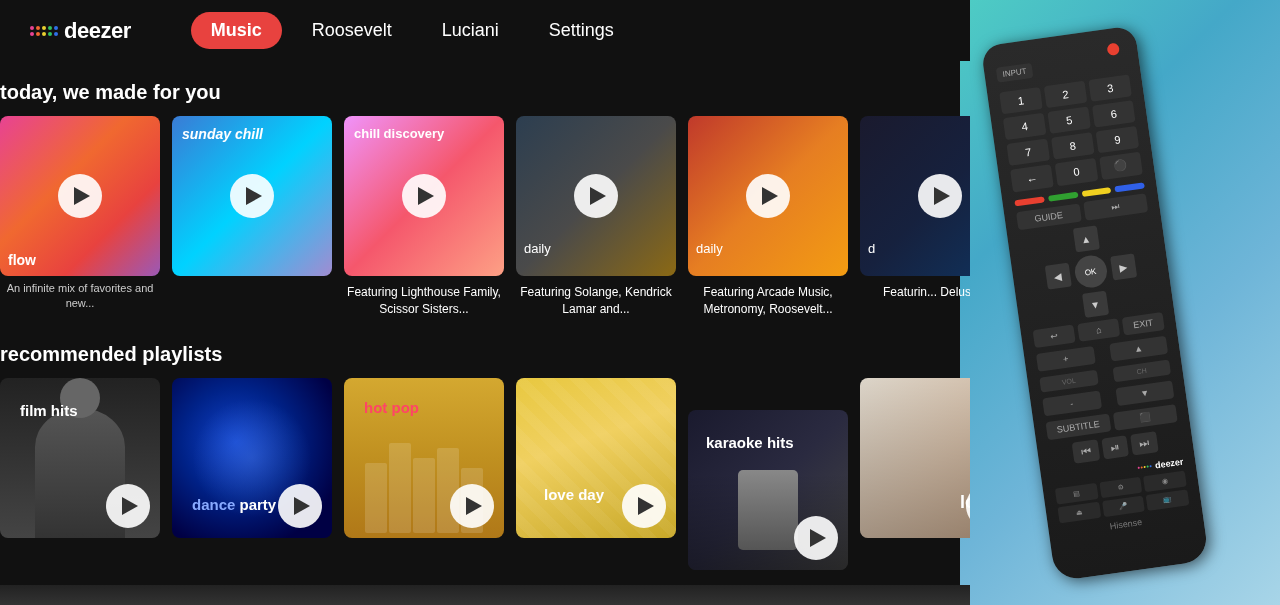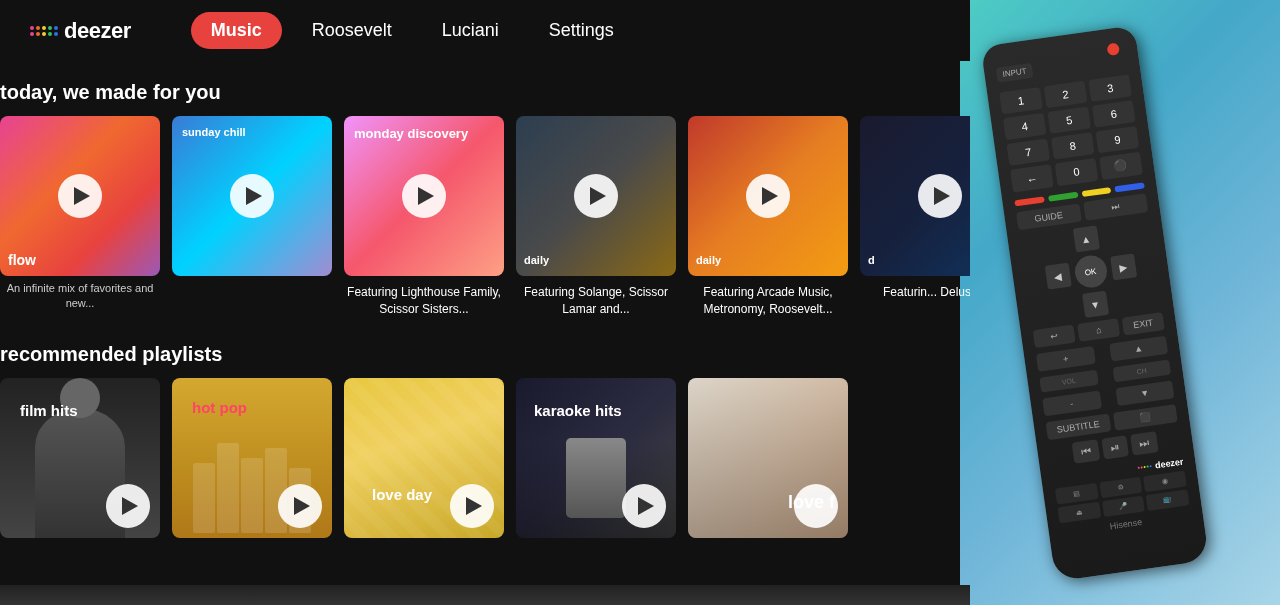--- a/index.html
+++ b/index.html
@@ -178,22 +178,23 @@
 
     
     .card-sunday .card-image {
       background: linear-gradient(135deg, #3a7bd5 0%, #00d2ff 50%, #a18cd1 100%);
     }
     .card-sunday-label {
       position: absolute;
       top: 10px;
       left: 10px;
       color: white;
-      font-size: 11px;
+      font-size: 14px;
       font-weight: 600;
+      font-style: italic;
     }
 
     
     .card-monday .card-image {
       background: linear-gradient(135deg, #f093fb 0%, #f5576c 50%, #fda085 100%);
     }
     .card-monday-label {
       position: absolute;
       top: 10px;
       left: 10px;
@@ -202,25 +203,25 @@
       font-weight: 600;
       line-height: 1.3;
     }
 
     
     .card-daily1 .card-image {
       background: linear-gradient(135deg, #2c3e50 0%, #4a4a4a 50%, #8b6914 100%);
     }
     .daily-label {
       position: absolute;
-      bottom: 10px;
+      bottom: 20px;
       left: 8px;
       color: white;
-      font-size: 11px;
-      font-weight: 700;
+      font-size: 13px;
+      font-weight: 400;
     }
 
     .card-daily2 .card-image {
       background: linear-gradient(135deg, #c0392b 0%, #e67e22 50%, #f39c12 100%);
     }
 
     .card-daily3 .card-image {
       background: linear-gradient(135deg, #1a1a2e 0%, #16213e 50%, #0f3460 100%);
     }
 
@@ -564,36 +565,36 @@
           </div>
           <span class="card-sunday-label">sunday chill</span>
         </div>
       </div>
 
       <div class="card card-monday">
         <div class="card-image">
           <div class="play-btn">
             <div class="play-triangle"></div>
           </div>
-          <span class="card-monday-label">monday
+          <span class="card-monday-label">chill
 discovery</span>
         </div>
         <div class="card-label">Featuring Lighthouse
 Family, Scissor Sisters...</div>
       </div>
 
       <div class="card card-daily1">
         <div class="card-image bg-person1">
           <div class="play-btn">
             <div class="play-triangle"></div>
           </div>
           <span class="daily-label">daily</span>
         </div>
         <div class="card-label">Featuring Solange,
-Scissor Lamar and...</div>
+Kendrick Lamar and...</div>
       </div>
 
       <div class="card card-daily2">
         <div class="card-image bg-desert">
           <div class="play-btn">
             <div class="play-triangle"></div>
           </div>
           <span class="daily-label">daily</span>
         </div>
         <div class="card-label">Featuring Arcade Music,
@@ -621,20 +622,31 @@
 
           <div style="position:absolute;bottom:0;width:90px;height:130px;background:linear-gradient(180deg,#555 0%,#333 100%);border-radius:50% 50% 0 0 / 30% 30% 0 0;"></div>
           <div style="position:absolute;bottom:120px;width:40px;height:40px;background:#666;border-radius:50%;"></div>
           <span class="playlist-label-overlay film-label">film hits</span>
           <div class="play-btn" style="position:absolute;bottom:10px;right:10px;">
             <div class="play-triangle"></div>
           </div>
         </div>
       </div>
 
+      <div class="playlist-card card-dance">
+        <div class="playlist-image" style="background: radial-gradient(circle at 40% 40%, #1144cc, #002288 40%, #000044 80%);">
+          <div style="position:absolute;top:20px;width:120px;height:120px;border-radius:50%;background:radial-gradient(circle,rgba(100,150,255,0.3) 0%,transparent 70%);"></div>
+          <span class="playlist-label-overlay dance-label">
+            <span style="color:#88aaff;">dance</span> party
+          </span>
+          <div class="play-btn" style="position:absolute;bottom:10px;right:10px;">
+            <div class="play-triangle"></div>
+          </div>
+        </div>
+      </div>
 
       <div class="playlist-card card-hotpop">
         <div class="playlist-image" style="background: linear-gradient(180deg, #d4a830 0%, #c09020 50%, #b07818 100%);">
           <div style="position:absolute;bottom:0;display:flex;gap:2px;align-items:flex-end;justify-content:center;width:100%;padding:5px;">
             <div style="width:22px;height:70px;background:rgba(255,255,255,0.15);border-radius:2px;"></div>
             <div style="width:22px;height:90px;background:rgba(255,255,255,0.15);border-radius:2px;"></div>
             <div style="width:22px;height:75px;background:rgba(255,255,255,0.15);border-radius:2px;"></div>
             <div style="width:22px;height:85px;background:rgba(255,255,255,0.15);border-radius:2px;"></div>
             <div style="width:22px;height:65px;background:rgba(255,255,255,0.15);border-radius:2px;"></div>
           </div>
@@ -649,21 +661,21 @@
         <div class="playlist-image" style="background: linear-gradient(160deg, #e8c840 0%, #f0d060 40%, #c8a828 100%);">
           <div style="position:absolute;top:0;left:0;right:0;bottom:0;background:repeating-linear-gradient(45deg,transparent,transparent 10px,rgba(255,255,255,0.05) 10px,rgba(255,255,255,0.05) 20px);"></div>
           <span class="playlist-label-overlay sunny-label">love day</span>
           <div class="play-btn" style="position:absolute;bottom:10px;right:10px;">
             <div class="play-triangle"></div>
           </div>
         </div>
       </div>
 
       <div class="playlist-card card-karaoke">
-        <div class="playlist-image" style="background: linear-gradient(135deg, #1a1a2e 0%, #2a2a40 50%, #444 100%);">
+        <div class="playlist-image" style="background: linear-gradient(135deg, #1a1a2e 0%, #2a2a40 50%, #444 100%); margin-top: 32px;">
           <div style="position:absolute;bottom:0;width:100%;height:100%;background:linear-gradient(180deg,transparent 40%,rgba(0,0,0,0.4) 100%);"></div>
           <div style="position:absolute;width:60px;height:80px;background:linear-gradient(180deg,#888 0%,#555 100%);border-radius:5px;bottom:20px;left:50%;transform:translateX(-50%);"></div>
           <span class="playlist-label-overlay karaoke-label">karaoke hits</span>
           <div class="play-btn" style="position:absolute;bottom:10px;right:10px;">
             <div class="play-triangle"></div>
           </div>
         </div>
       </div>
 
       <div class="playlist-card card-love">

